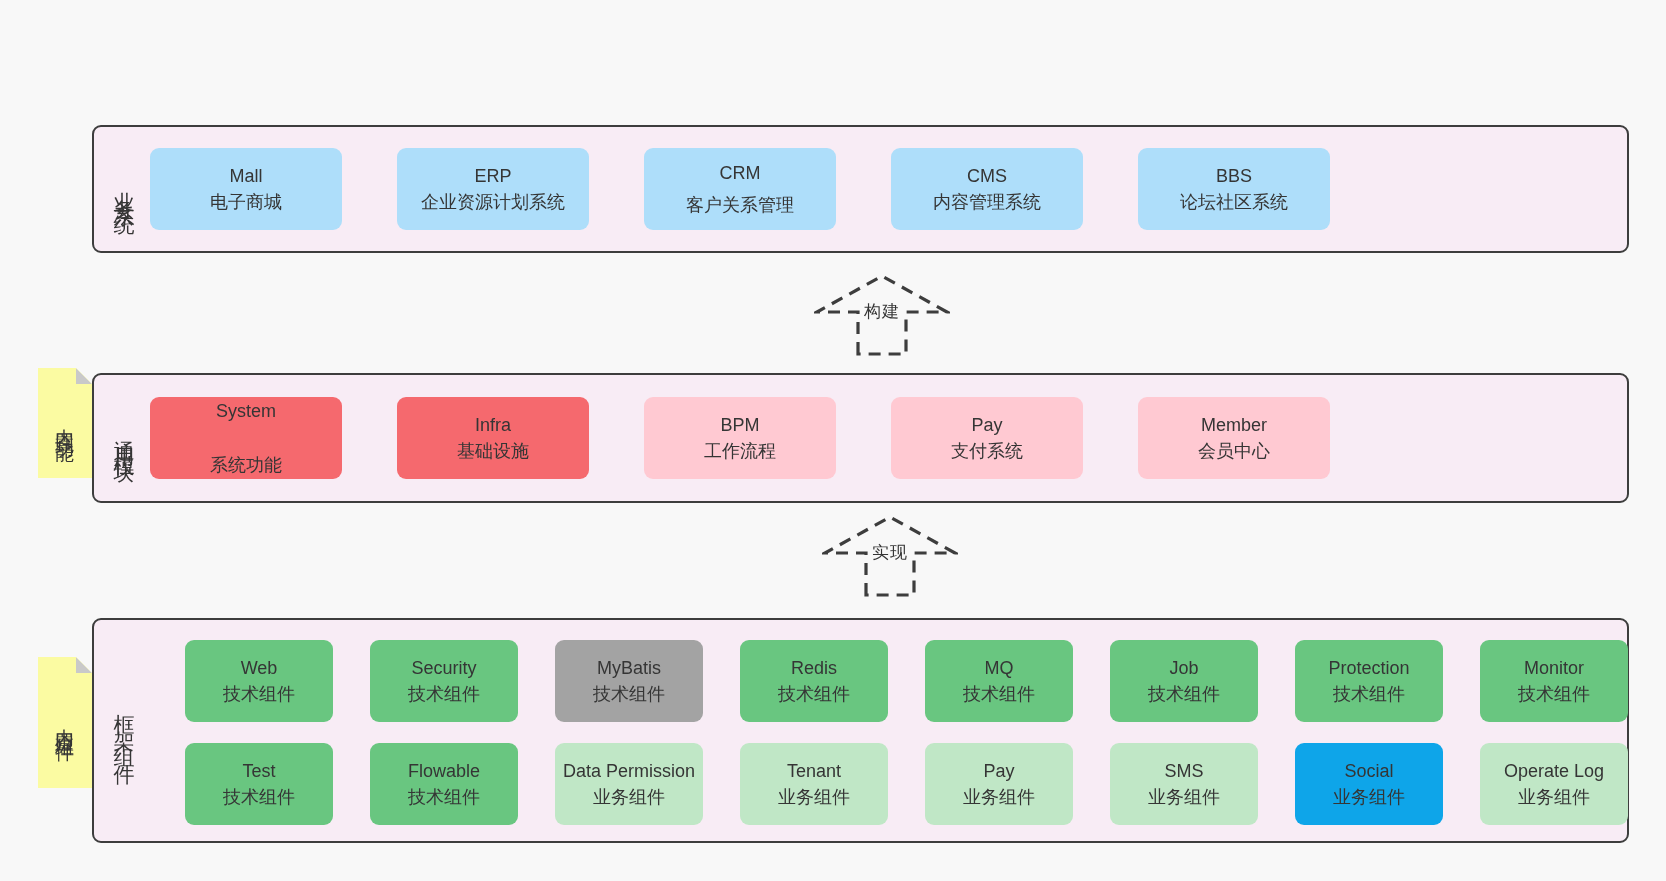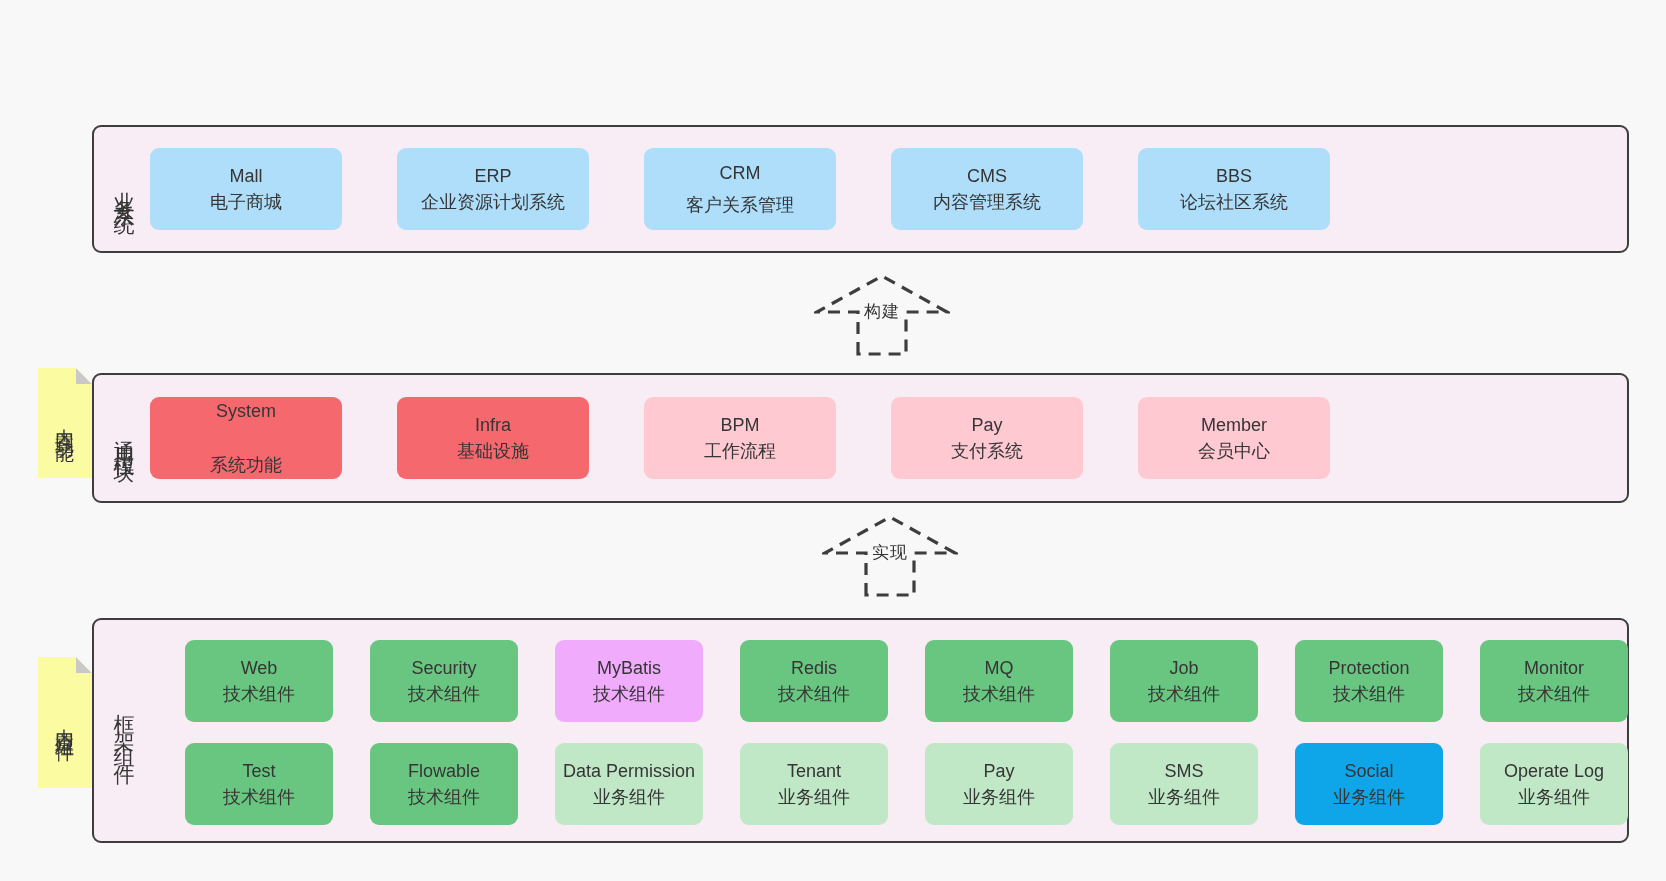--- a/index.html
+++ b/index.html
@@ -151,21 +151,21 @@
     <span class="side-label">框架组件</span>
     <div class="row row-8" id="row-components-1">
         <div class="box" style="background: rgb(105, 198, 128);">
           <div>Web</div>
           <div>技术组件</div>
         </div>
         <div class="box" style="background: rgb(105, 198, 128);">
           <div>Security</div>
           <div>技术组件</div>
         </div>
-        <div class="box" style="background: #f0abfc; align-items: center;">
+        <div class="box" style="background: #a3a3a3; align-items: center;">
           <div>MyBatis</div>
           <div>技术组件</div>
         </div>
         <div class="box" style="background: rgb(105, 198, 128);">
           <div>Redis</div>
           <div>技术组件</div>
         </div>
         <div class="box" style="background: rgb(105, 198, 128);">
           <div>MQ</div>
           <div>技术组件</div>

